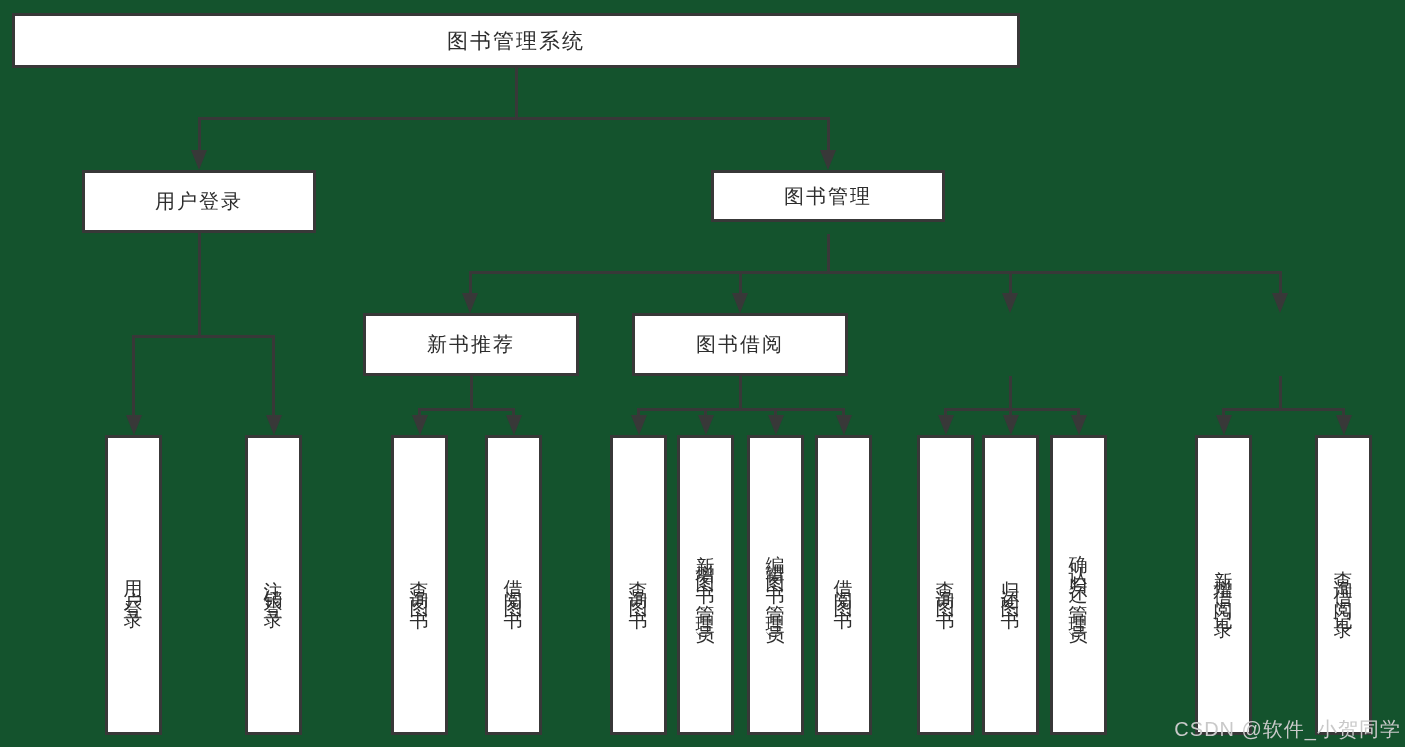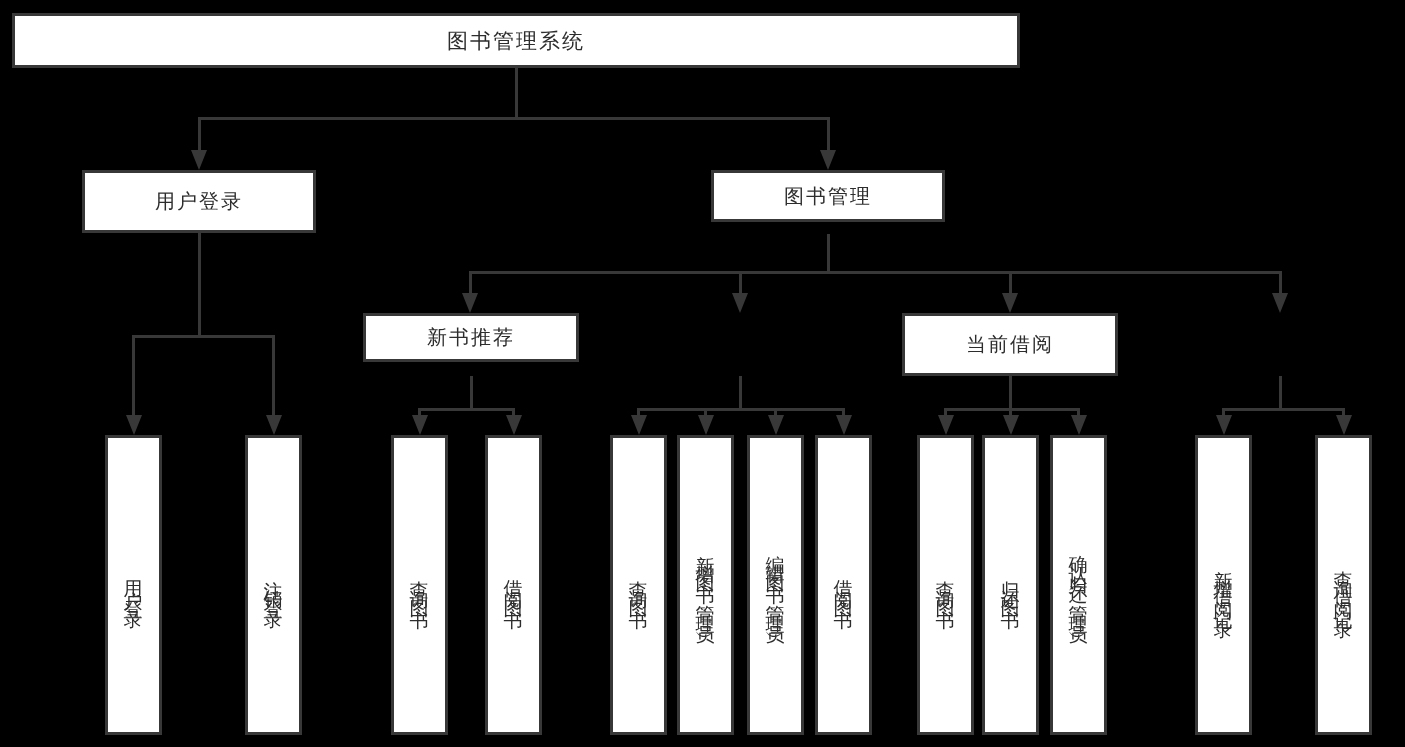--- a/index.html
+++ b/index.html
@@ -3,21 +3,21 @@
 <meta charset="utf-8">
 <style>
   * { margin: 0; padding: 0; box-sizing: border-box; }
   html, body { background: #ffffff; }
   body { font-family: "Liberation Sans", "DejaVu Sans", sans-serif; }
 
   .canvas {
     position: relative;
     width: 1405px;
     height: 747px;
-    background: #000000;
+    background: #14532d;
     overflow: hidden;
     color: #2d2d2d;
   }
 
   
   .box {
     position: absolute;
     border: 3px solid #383838;
     background: #ffffff;
     display: flex;
@@ -93,25 +93,25 @@
   <div class="hline" style="left:468.5px; top:270.5px; width:813px;"></div>
   <div class="vline" style="left:468.5px; top:271px; height:25px;"></div>
   <div class="arrow" style="left:462px; top:293px;"></div>
   <div class="vline" style="left:738.5px; top:271px; height:25px;"></div>
   <div class="arrow" style="left:732px; top:293px;"></div>
   <div class="vline" style="left:1008.5px; top:271px; height:25px;"></div>
   <div class="arrow" style="left:1002px; top:293px;"></div>
   <div class="vline" style="left:1278.5px; top:271px; height:25px;"></div>
   <div class="arrow" style="left:1272px; top:293px;"></div>
 
-  <div class="box h" style="left:363px; top:313px; width:216px; height:49px;">
+  <div class="box h" style="left:363px; top:313px; width:216px; height:63px;">
     <span class="lbl">新书推荐</span>
   </div>
-  <div class="box h" style="left:902px; top:313px; width:216px; height:63px;">
-    <span class="lbl">当前借阅</span>
+  <div class="box h" style="left:632px; top:313px; width:216px; height:63px;">
+    <span class="lbl">图书借阅</span>
   </div>
 
   <div class="vline" style="left:469.5px; top:376px; height:33px;"></div>
   <div class="hline" style="left:418px; top:407.5px; width:97px;"></div>
   <div class="vline" style="left:418px; top:408px; height:10px;"></div>
   <div class="arrow" style="left:411.5px; top:415px;"></div>
   <div class="vline" style="left:512px; top:408px; height:10px;"></div>
   <div class="arrow" style="left:505.5px; top:415px;"></div>
 
   <div class="vline" style="left:738.5px; top:376px; height:33px;"></div>
@@ -178,14 +178,15 @@
     <span class="lbl">确认归还（管理员）</span>
   </div>
 
   <div class="box v" style="left:1195px; top:435px; width:57px; height:300px;">
     <span class="lbl">新增借阅记录</span>
   </div>
   <div class="box v" style="left:1315px; top:435px; width:57px; height:300px;">
     <span class="lbl">查询借阅记录</span>
   </div>
 
+  <div class="watermark">CSDN @软件_小贺同学</div>
 
 </div>
 
 </body></html>

